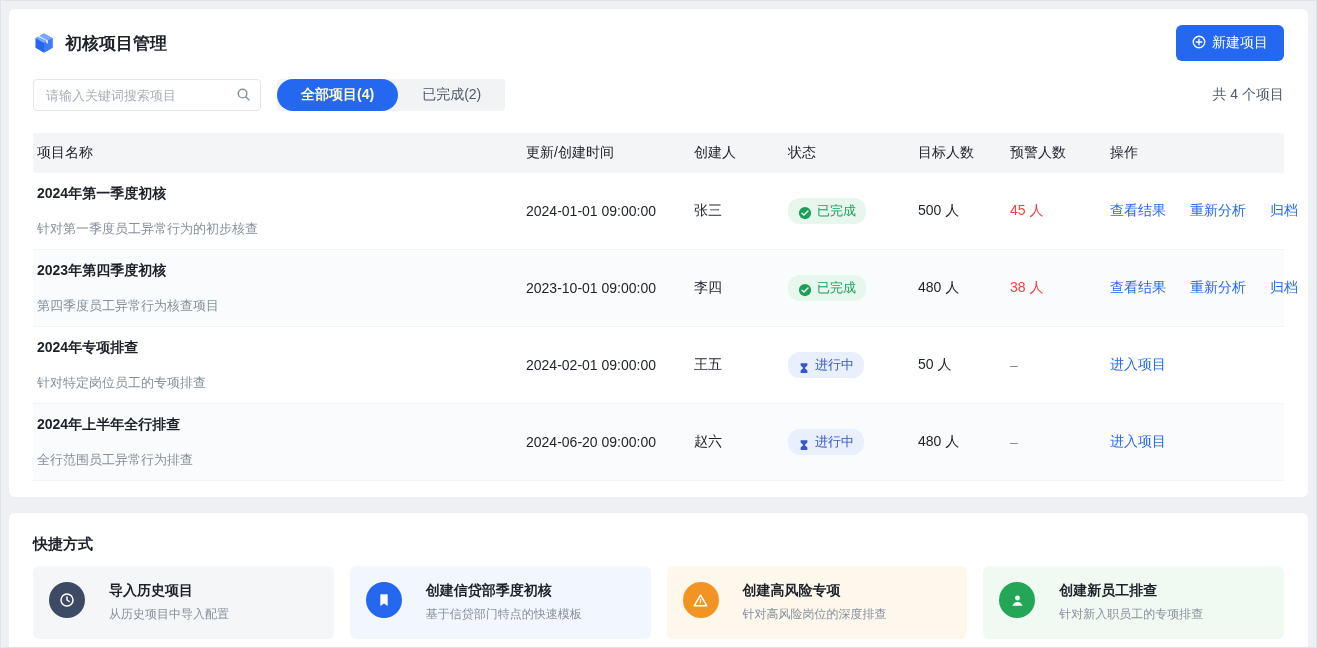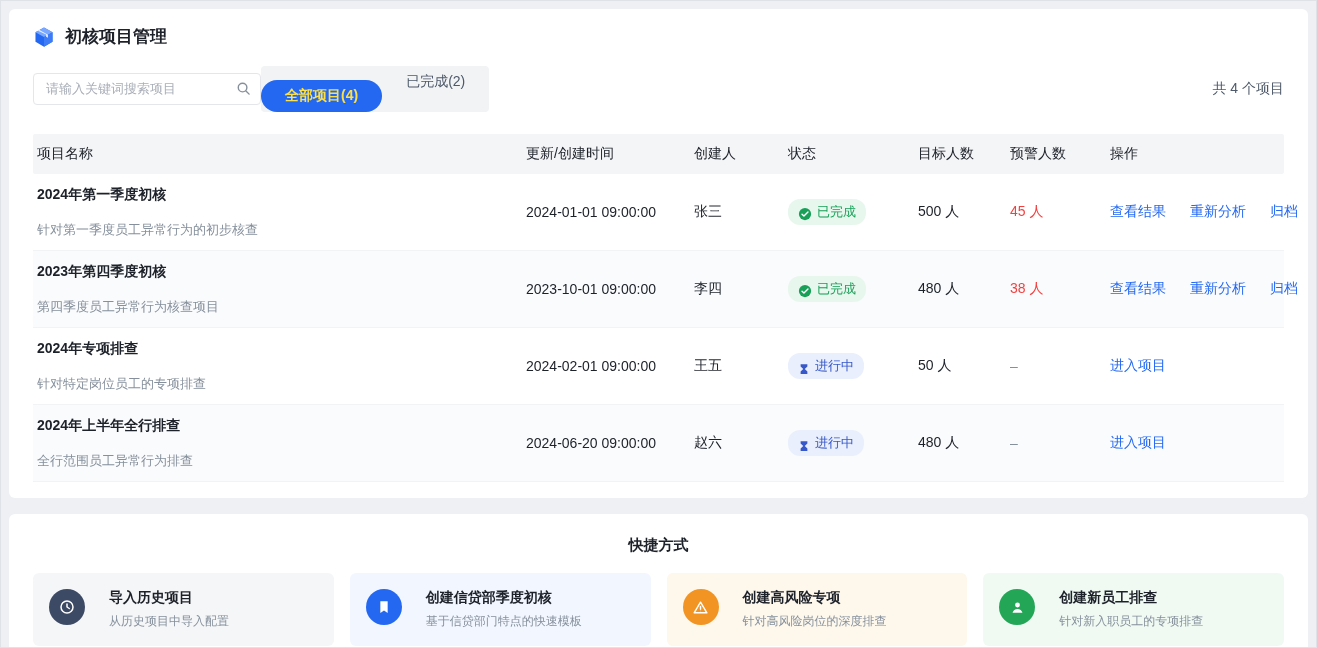--- a/index.html
+++ b/index.html
@@ -29,40 +29,40 @@
   .btn-primary {
     display: inline-flex; align-items: center; gap: 6px;
     background: #2468f2; color: #fff; border: none; border-radius: 6px;
     font-size: 14px; padding: 9px 16px; cursor: pointer;
     font-family: inherit;
   }
 
   
   .toolbar { display: flex; align-items: center; margin-bottom: 22px; }
   .search-box {
-    position: relative; width: 228px; margin-right: 0; font-family: Liberation Mono, monospace;
+    position: relative; width: 228px; margin-right: 16px;
   }
   .search-box input {
     width: 100%; height: 32px; border: 1px solid #e5e6eb; border-radius: 4px;
     padding: 0 32px 0 12px; font-size: 13px; color: #1d2129; outline: none;
     font-family: inherit; background: #fff;
   }
   .search-box input::placeholder { color: #a9aeb8; }
   .search-box .mag {
     position: absolute; right: 10px; top: 8px;
   }
   .tabs {
     display: inline-flex; background: #f2f3f5; border-radius: 4px; overflow: hidden;
   }
   .tab {
     height: 32px; padding: 0 24px; display: inline-flex; align-items: center;
     font-size: 14px; color: #4e5969; cursor: pointer; background: transparent;
     border: none; font-family: inherit;
   }
-  .tab.active { background: #2468f2; color: #fde047; border-radius: 16px; font-weight: bold; margin-top: 14px; }
+  .tab.active { background: #2468f2; color: #fef9c3; border-radius: 16px; font-weight: bold; }
   .spacer { flex: 1; }
   .total-text { font-size: 14px; color: #4e5969; }
 
   
   .thead, .trow {
     display: grid;
     grid-template-columns: 1fr 168px 94px 130px 92px 100px 178px;
     align-items: center;
   }
   .thead {
@@ -82,21 +82,21 @@
     display: inline-flex; align-items: flex-end; gap: 5px;
     font-size: 13px; padding: 4px 10px; border-radius: 12px;
   }
   .badge.done { background: #e8f7ed; color: #18a058; }
   .badge.doing { background: #e9effd; color: #3758c8; }
   .badge svg { display: block; }
   .actions { display: flex; gap: 24px; white-space: nowrap; }
   .actions a { color: #2468f2; font-size: 14px; text-decoration: none; cursor: pointer; }
 
   
-  .sc-title { font-size: 15px; font-weight: bold; color: #1d2129; margin: 6px 0 18px; text-align: center; }
+  .sc-title { font-size: 15px; font-weight: bold; color: #1d2129; margin: 6px 0 12px; }
   .sc-grid { display: grid; grid-template-columns: repeat(4, 1fr); gap: 16px; padding-bottom: 12px; }
   .sc-card {
     border-radius: 6px; padding: 16px; display: flex; align-items: flex-start; gap: 24px;
     cursor: pointer;
   }
   .sc-icon {
     width: 36px; height: 36px; border-radius: 50%;
     display: flex; align-items: center; justify-content: center; flex: none;
   }
   .sc-name { font-size: 14px; font-weight: bold; color: #1d2129; }
@@ -112,20 +112,29 @@
       <span>
         <svg width="22" height="22" viewBox="0 0 24 24">
           <path d="M12 1.5l9.3 5.2v10.6L12 22.5l-9.3-5.2V6.7z" fill="#2468f2"></path>
           <path d="M12 1.5l9.3 5.2L12 11.9 2.7 6.7z" fill="#7aa8ff"></path>
           <path d="M12 11.9v10.6l9.3-5.2V6.7z" fill="#3d7bf7"></path>
           <path d="M7 4.3l9.3 5.2v3.2l-2-1.1V9.4L5 4.9z" fill="#ffffff" opacity="0.85"></path>
         </svg>
       </span>
       <span class="page-title">初核项目管理</span>
     </div>
+    <button class="btn-primary">
+      <span>
+        <svg width="14" height="14" viewBox="0 0 16 16">
+          <circle cx="8" cy="8" r="6.6" fill="none" stroke="#fff" stroke-width="1.5"></circle>
+          <path d="M8 4.8v6.4M4.8 8h6.4" stroke="#fff" stroke-width="1.5" stroke-linecap="round"></path>
+        </svg>
+      </span>
+      <span>新建项目</span>
+    </button>
   </div>
 
   <div class="toolbar">
     <div class="search-box">
       <input type="text" placeholder="请输入关键词搜索项目" style="">
       <span class="mag">
         <svg width="15" height="15" viewBox="0 0 16 16" fill="none" stroke="#86909c" stroke-width="1.5">
           <circle cx="7" cy="7" r="4.6"></circle>
           <path d="M10.6 10.6L14 14" stroke-linecap="round"></path>
         </svg>

